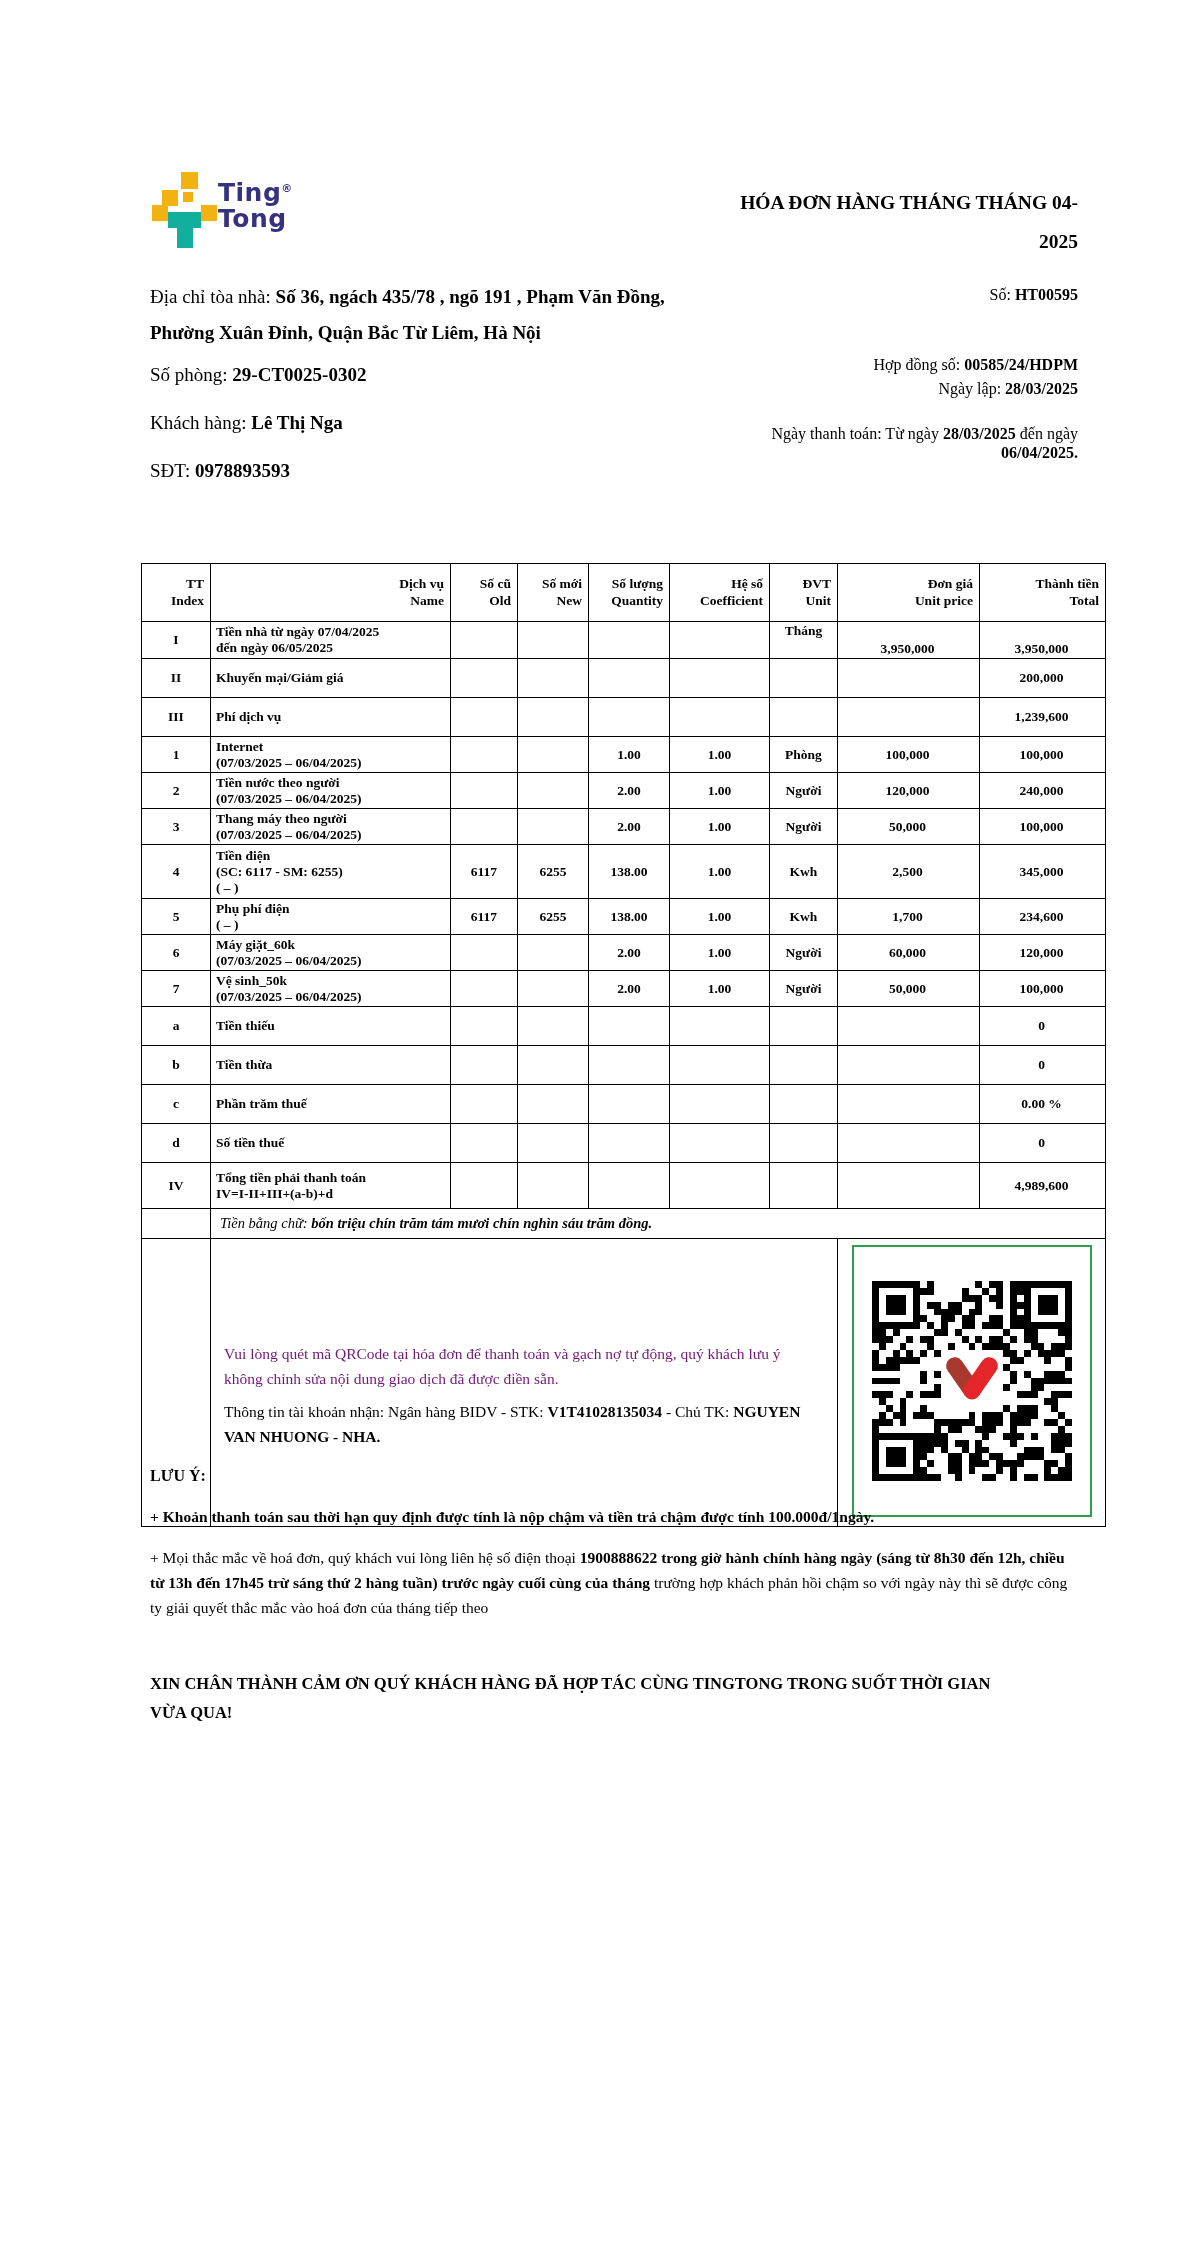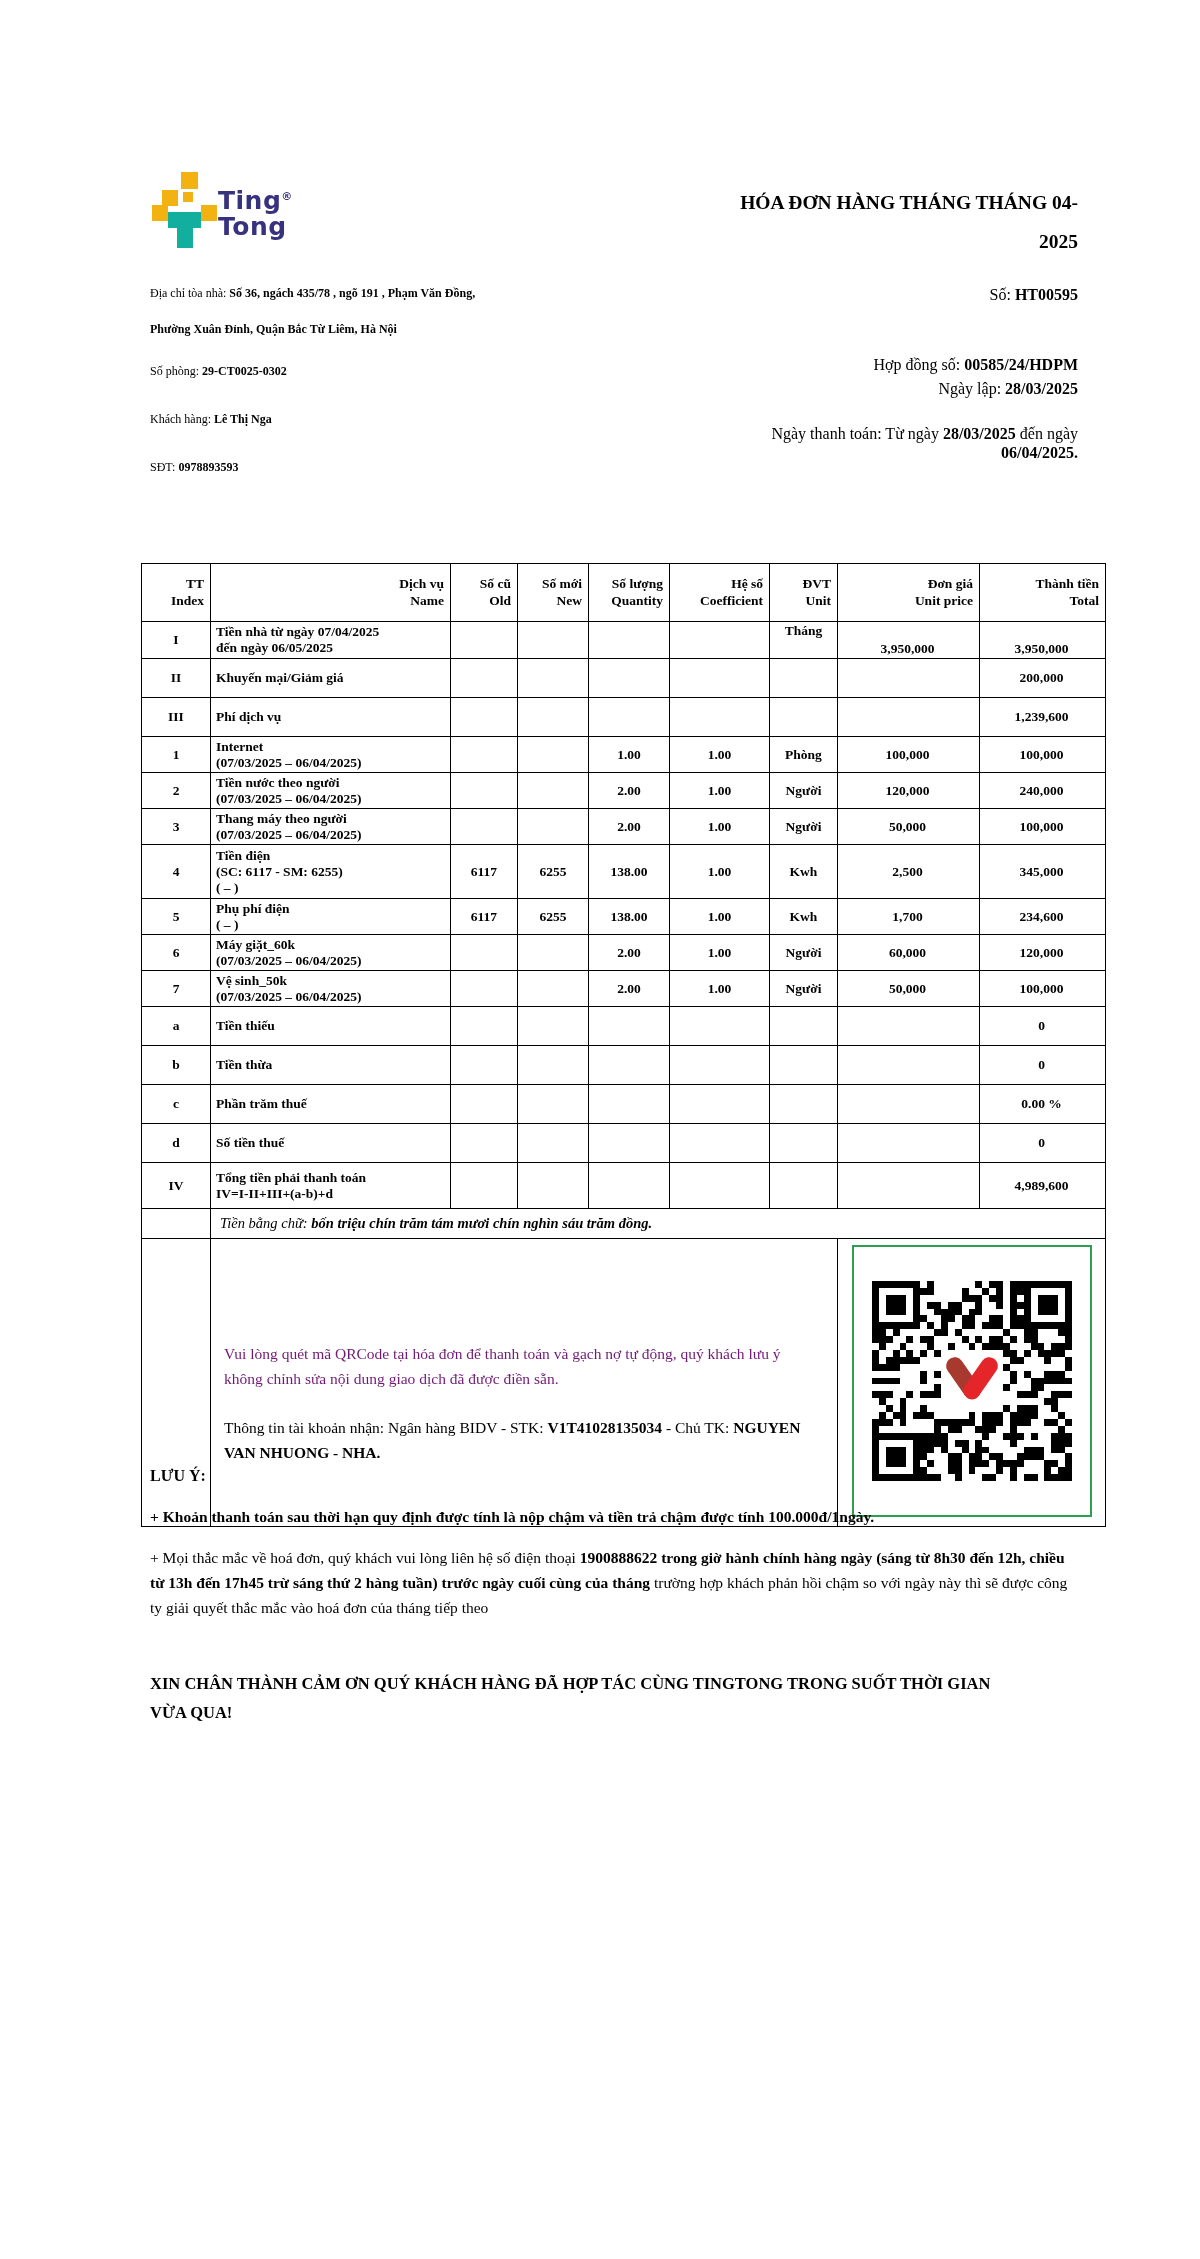--- a/index.html
+++ b/index.html
@@ -1,45 +1,45 @@
 <!DOCTYPE html>
 <html lang="vi"><head>
 <meta charset="utf-8">
 <style>
   html,body{margin:0;padding:0;background:#fff;}
   .page{position:relative;width:1200px;height:2259px;background:#fff;overflow:hidden;
         font-family:"Liberation Serif","DejaVu Serif",serif;color:#000;}
   b{font-weight:bold;}
   
   .logo-sq{position:absolute;}
-  .logo-text{position:absolute;left:218px;top:184px;font-family:"DejaVu Sans","Liberation Sans",sans-serif;
+  .logo-text{position:absolute;left:218px;top:176px;font-family:"DejaVu Sans","Liberation Sans",sans-serif;
              font-weight:bold;font-size:25px;line-height:26px;color:#36327E;letter-spacing:.5px;}
   .reg{font-size:11px;vertical-align:9px;letter-spacing:0;}
   
   .title{position:absolute;right:122px;top:183px;text-align:right;font-weight:bold;
          font-size:19.5px;line-height:39px;white-space:nowrap;}
   
-  .il{position:absolute;left:150px;font-size:12px;white-space:nowrap;}
+  .il{position:absolute;left:150px;font-size:19px;white-space:nowrap;}
   .ir{position:absolute;right:122px;font-size:16px;white-space:nowrap;text-align:right;}
   
   table.inv{position:absolute;left:141px;top:563px;width:964px;border-collapse:collapse;
             table-layout:fixed;font-size:13.5px;font-weight:bold;}
   .inv th,.inv td{border:1.5px solid #000;padding:1px 6px;vertical-align:middle;overflow:hidden;}
   .inv th{text-align:right;line-height:16.5px;font-size:13.5px;}
   .ci{text-align:center;}
   .cc{text-align:center;}
   .cr{text-align:center;padding-right:8px !important;}
   .cn{text-align:left;line-height:16px;padding-left:5px !important;}
   .h58{height:58px;} .h37{height:37px;} .h23{height:39px;} .h36{height:36px;}
   .h54{height:54px;} .h46{height:46px;} .h30{height:30px;} .h288{height:288px;}
   .words{font-size:14.5px;font-weight:normal;padding-left:9px !important;}
   .qrtext{vertical-align:top !important;padding:102px 26px 0 13px !important;
           font-weight:normal;font-size:15.5px;line-height:25px;white-space:normal;}
   .rednote{color:#701a75;}
-  .acct{margin-top:24px;}
+  .acct{margin-top:8px;}
   .qrcell{vertical-align:top !important;padding:0 !important;}
   .qrbox{margin:6px auto 0 auto;width:240px;height:272px;border:2.5px solid #2E9E50;
          background:#fff;display:flex;align-items:center;justify-content:center;box-sizing:border-box;}
   
   .f{position:absolute;left:150px;width:930px;font-size:15.5px;line-height:25px;}
   .ftitle{font-weight:bold;font-size:16px;}
   .fbold{font-weight:bold;}
   .thanks{font-weight:bold;font-size:16.5px;line-height:29px;margin-top:44px;}
 </style>
 </head>

